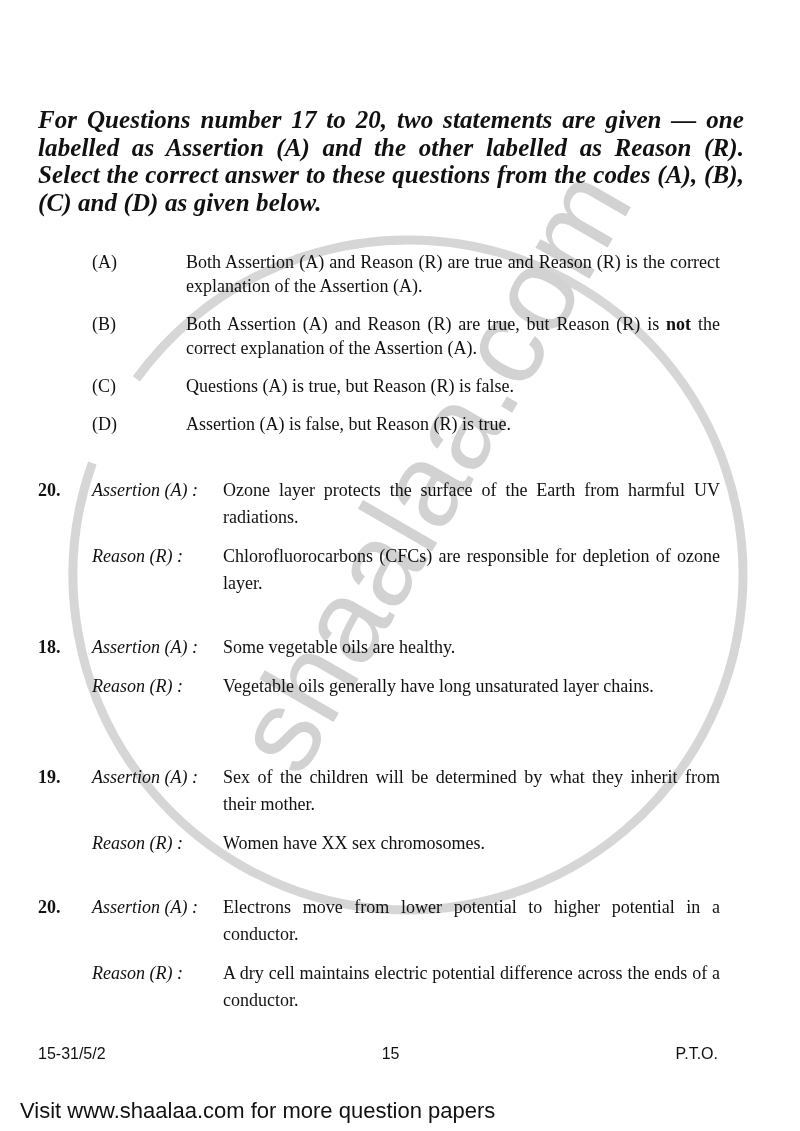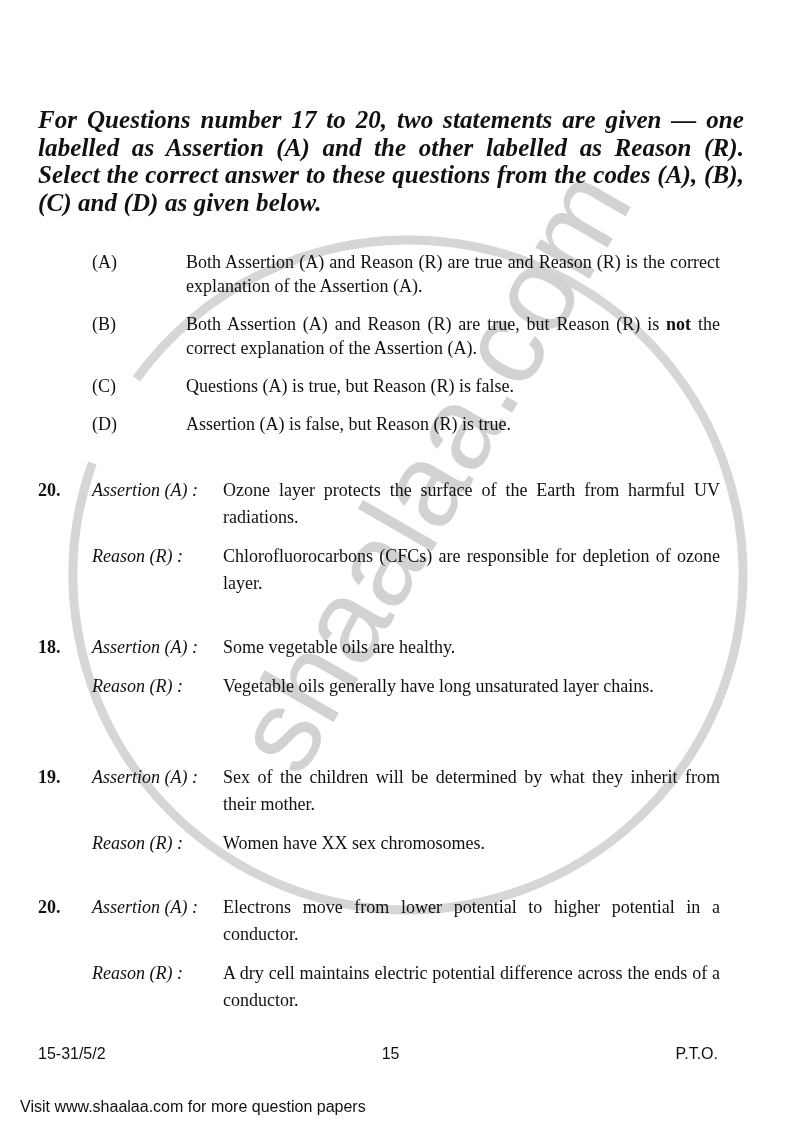--- a/index.html
+++ b/index.html
@@ -32,21 +32,21 @@
   .q .tag { width: 131px; flex: none; font-style: italic; white-space: nowrap; }
   .q .body { flex: 1; text-align: justify; text-align-last: left; }
   .q .row + .row { margin-top: 12px; }
   .footer {
     position: absolute; left: 38px; top: 1045px; width: 680px;
     font-family: "Liberation Sans", sans-serif; font-size: 16px;
     display: flex; justify-content: space-between; text-align: right;
   }
   .visit {
     position: absolute; left: 20px; top: 1098px;
-    font-family: "Liberation Sans", sans-serif; font-size: 16px;
+    font-family: "Liberation Sans", sans-serif; font-size: 22px;
   }
   .watermark { position: absolute; left: 0; top: 0; width: 800px; height: 1131px; pointer-events: none; }
 </style>
 </head>
 <body>
 
 <div class="page">
 
   <svg class="watermark" viewBox="0 0 800 1131">
     <circle cx="408" cy="575" r="335" fill="none" stroke="#d6d6d6" stroke-width="9" stroke-dasharray="1400 95" transform="rotate(-40 408 575)"></circle>

